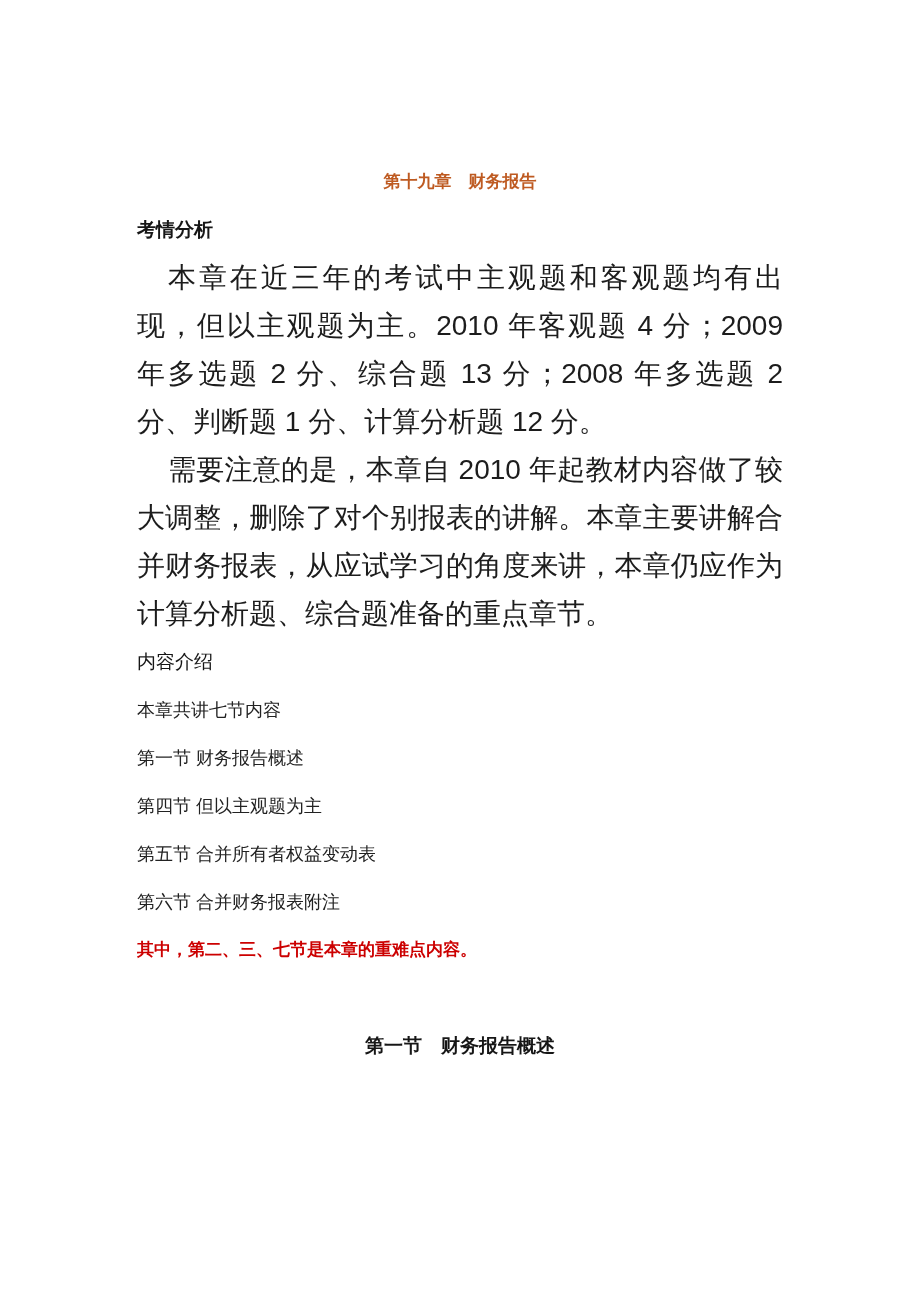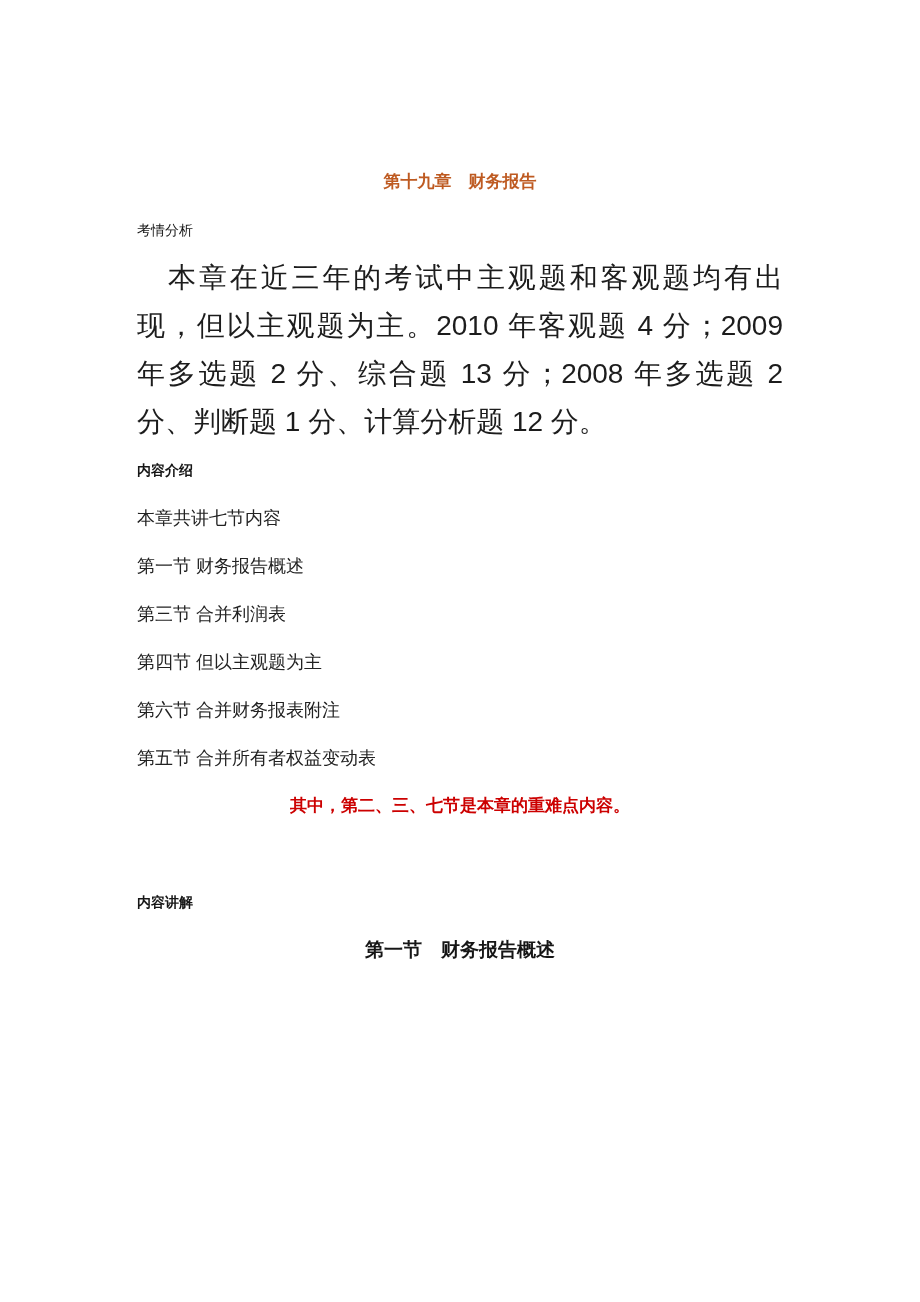--- a/index.html
+++ b/index.html
@@ -27,52 +27,51 @@
   }
   .doc-title {
     font-size: 17px;
     font-weight: bold;
     color: var(--title-color, #be5a21);
     text-align: center;
     line-height: 48px;
     white-space: pre;
   }
   .h-left {
-    font-size: 14px;
-    font-weight: normal;
+    font-size: 19px;
+    font-weight: bold;
     line-height: 48px;
     color: #161616;
   }
   .body-para {
     font-size: 28px;
     line-height: 48px;
     text-align: justify;
     text-indent: 31px;
     color: #1c1c1c;
   }
   .h-indent {
-    font-size: 14px;
-    font-weight: bold;
+    font-size: 19px;
+    font-weight: normal;
     line-height: 48px;
     padding-left: 31px;
     color: #161616;
   }
   .toc-line {
     font-size: 18px;
     line-height: 48px;
     padding-left: 31px;
     color: #222222;
   }
   .key-note {
     font-size: 17px;
     font-weight: bold;
     line-height: 48px;
     padding-left: 31px;
     color: var(--note-color, #cc0000);
-    text-align: center;
   }
   .spacer-line {
     height: 48px;
   }
   .section-title {
     font-size: 19px;
     font-weight: bold;
     text-align: center;
     line-height: 48px;
     margin-top: 28px;
@@ -84,38 +83,37 @@
 <body>
 
 <div class="page">
 
   <h1 class="doc-title">第十九章　财务报告</h1>
 
   <h2 class="h-left">考情分析</h2>
 
   <p class="body-para">本章在近三年的考试中主观题和客观题均有出现，但以主观题为主。2010 年客观题 4 分；2009 年多选题 2 分、综合题 13 分；2008 年多选题 2 分、判断题 1 分、计算分析题 12 分。</p>
 
+  <p class="body-para">需要注意的是，本章自 2010 年起教材内容做了较大调整，删除了对个别报表的讲解。本章主要讲解合并财务报表，从应试学习的角度来讲，本章仍应作为计算分析题、综合题准备的重点章节。</p>
 
   <h2 class="h-indent">内容介绍</h2>
 
   <p class="toc-line">本章共讲七节内容</p>
 
   <p class="toc-line">第一节 财务报告概述</p>
 
 
-  <p class="toc-line">第三节 合并利润表</p>
 
   <p class="toc-line">第四节 但以主观题为主</p>
 
+  <p class="toc-line">第五节 合并所有者权益变动表</p>
+
   <p class="toc-line">第六节 合并财务报表附注</p>
-
-  <p class="toc-line">第五节 合并所有者权益变动表</p>
 
 
   <p class="key-note">其中，第二、三、七节是本章的重难点内容。</p>
 
   <div class="spacer-line"></div>
 
-  <h2 class="h-indent">内容讲解</h2>
 
   <h2 class="section-title">第一节　财务报告概述</h2>
 
 </div>
 
 </body></html>

